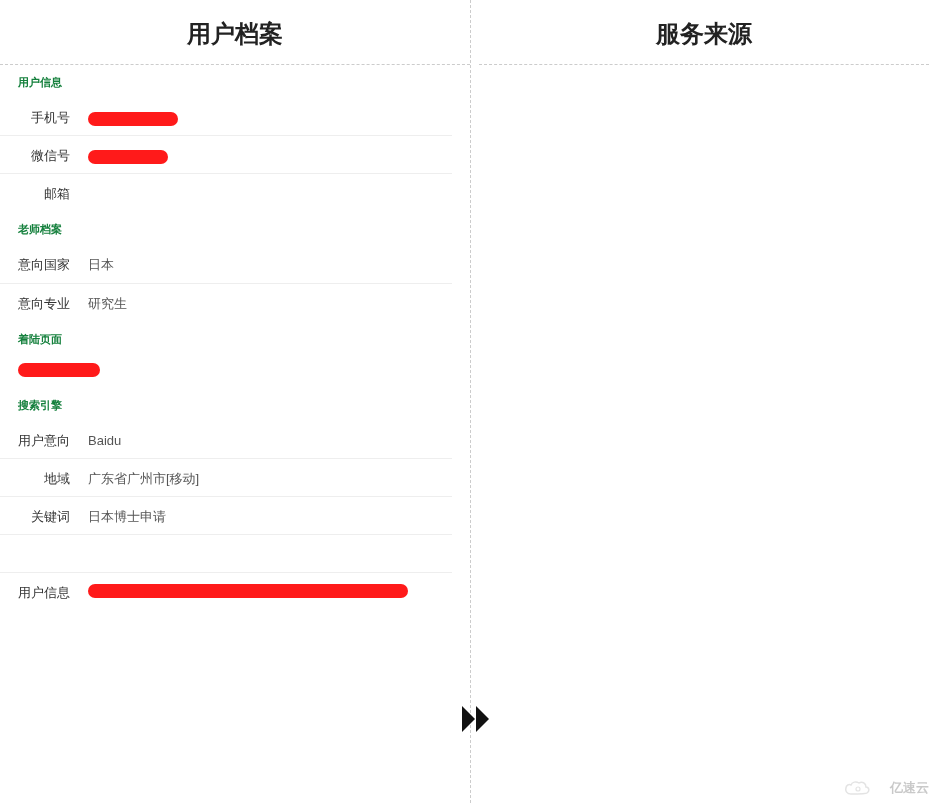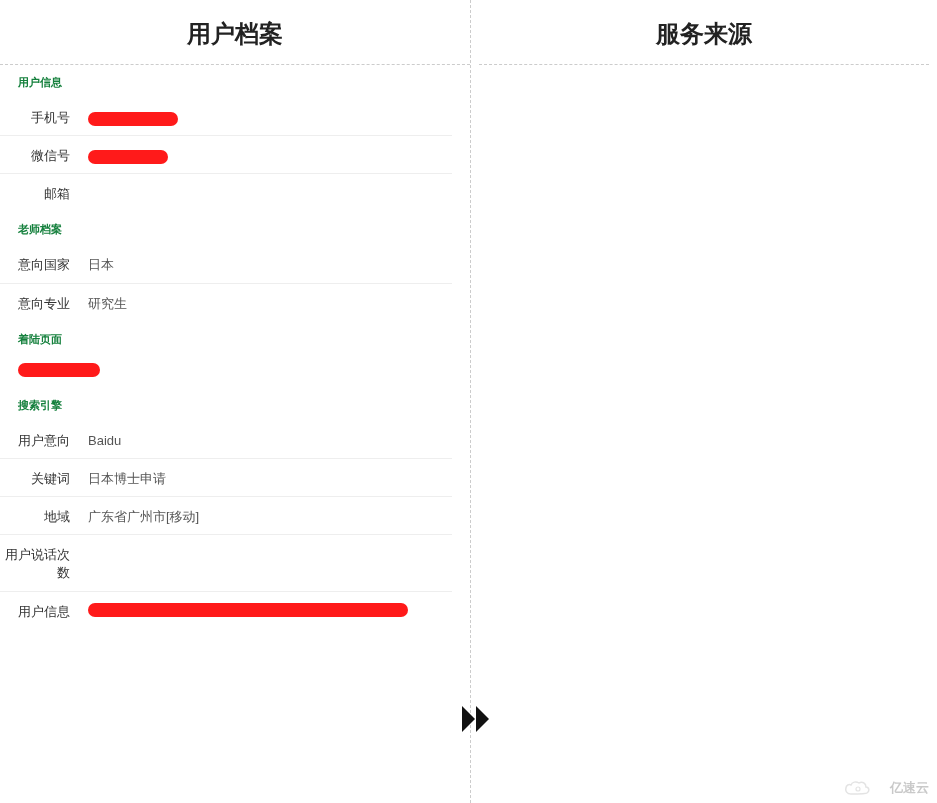--- a/index.html
+++ b/index.html
@@ -196,29 +196,28 @@
       <span class="redact-svc"></span>
     </div>
 
     <div class="section-header">搜索引擎</div>
     <div class="section-body">
       <div class="row">
         <div class="row-label">用户意向</div>
         <div class="row-value">Baidu</div>
       </div>
       <div class="row">
+        <div class="row-label">地域</div>
+        <div class="row-value">广东省广州市[移动]</div>
+      </div>
+      <div class="row">
         <div class="row-label">关键词</div>
         <div class="row-value">日本博士申请</div>
       </div>
       <div class="row">
-        <div class="row-label">地域</div>
-        <div class="row-value">广东省广州市[移动]</div>
-      </div>
-      <div class="row">
-        <div class="row-label">用户说话次数</div>
       </div>
       <div class="row">
         <div class="row-label">用户信息</div>
         <div class="row-value">
           <span class="redact-long"></span>
         </div>
       </div>
     </div>
   </div>
 

